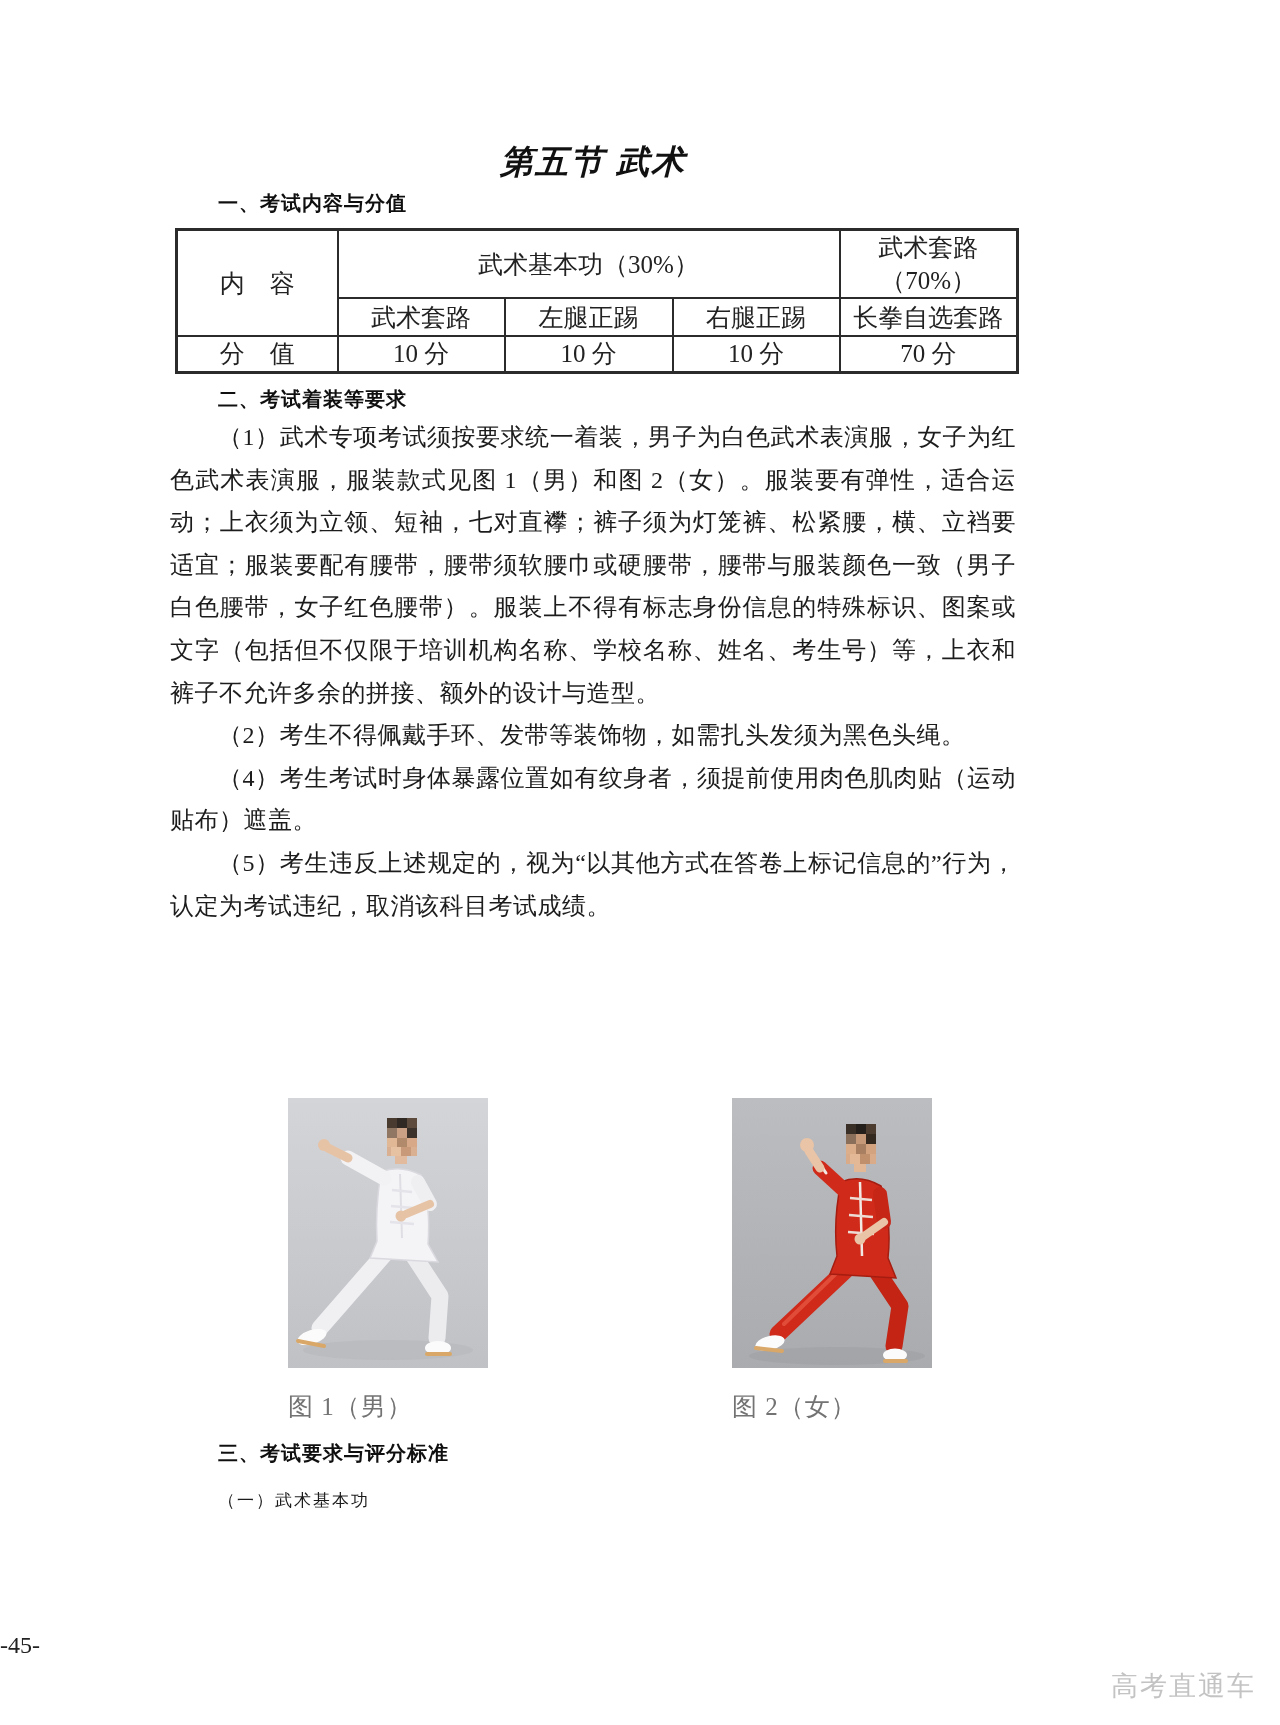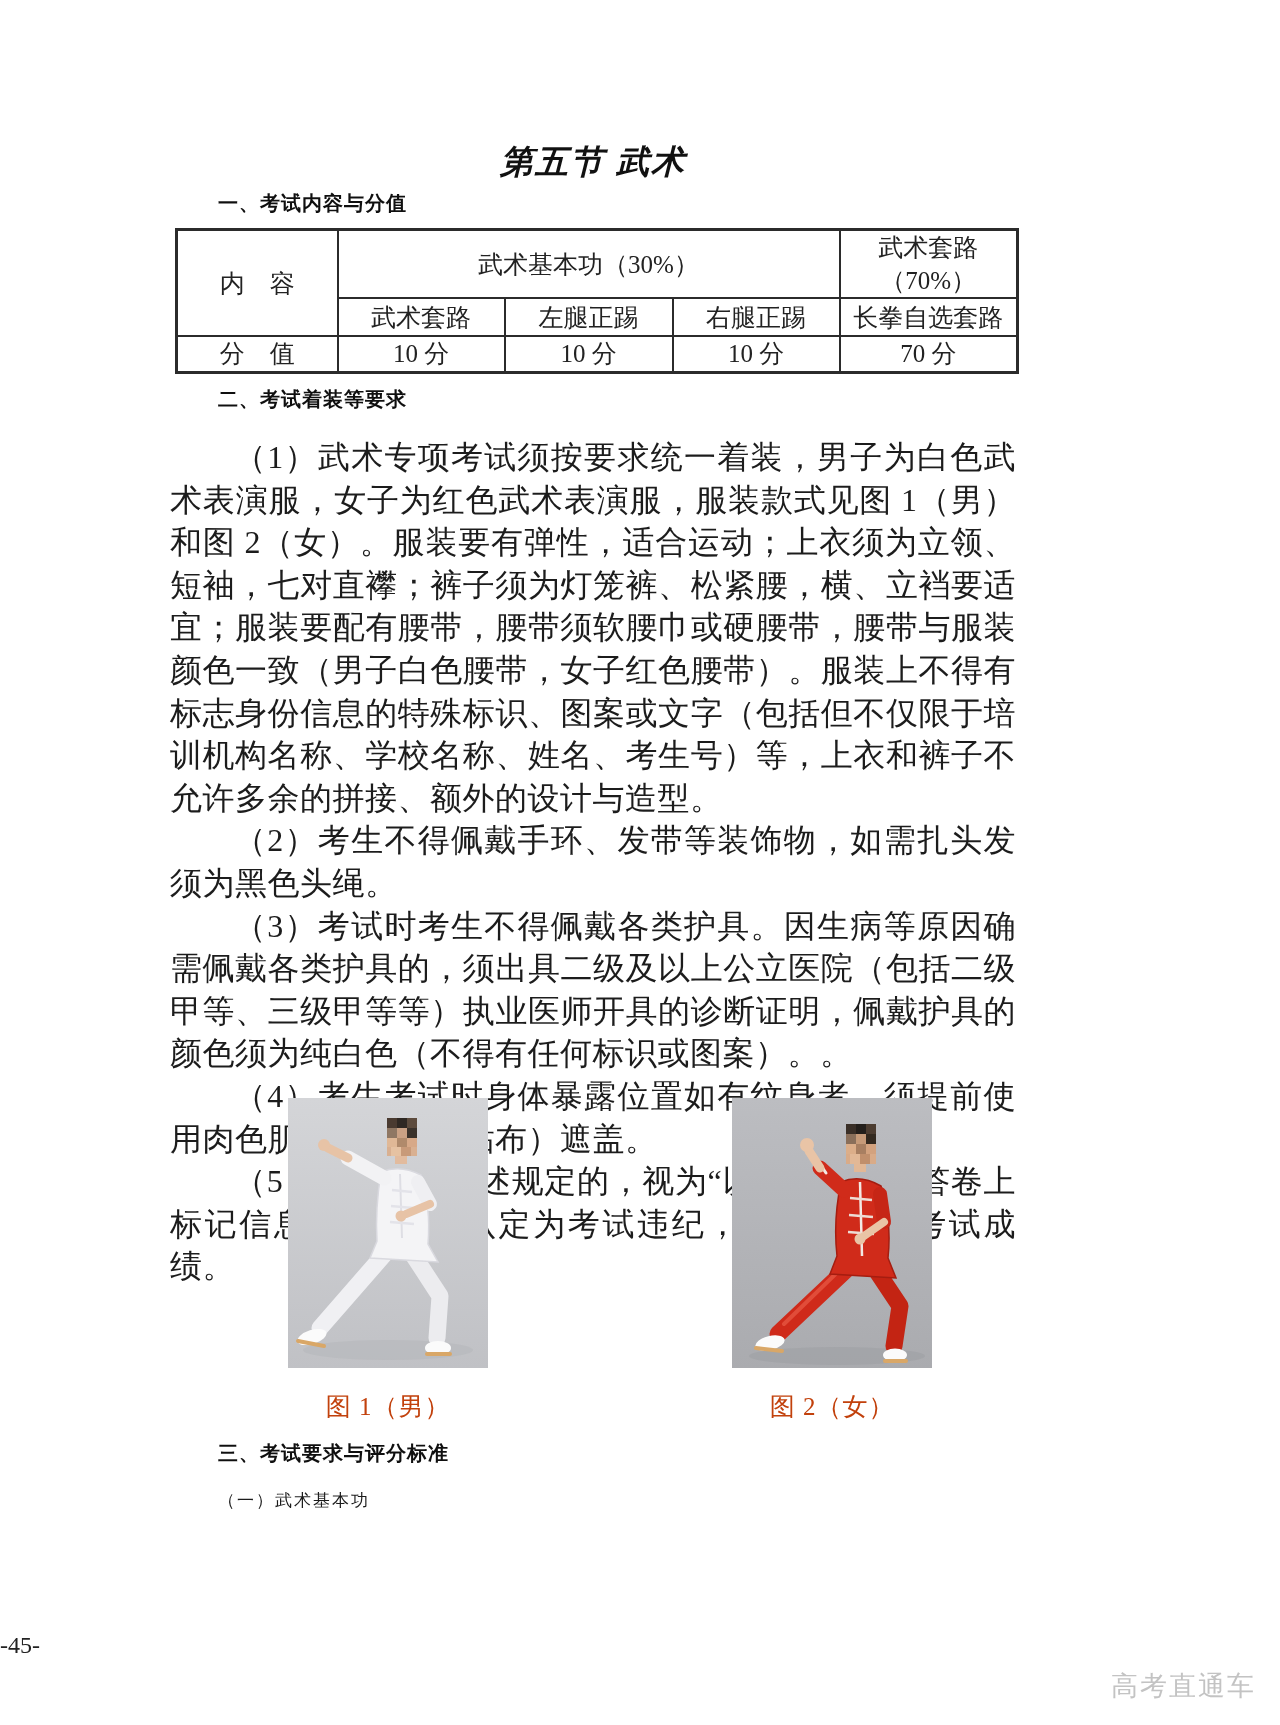--- a/index.html
+++ b/index.html
@@ -31,34 +31,34 @@
     position:absolute; left:175px; top:228px; width:841px;
     border-collapse:collapse; table-layout:fixed;
     font-size:25px; color:#222; text-align:center;
   }
   .score-table td { border:2px solid #2b2b2b; padding:0; vertical-align:middle; }
   .score-table { border:3px solid #2b2b2b; }
   .row-h1 { height:41px; }
   .row-h2 { height:38px; }
   .row-h3 { height:36px; }
   .body-text {
-    position:absolute; left:170px; top:436px; width:846px;
-    font-size:32px; line-height:42.6px; text-align:justify;
+    position:absolute; left:170px; top:416px; width:846px;
+    font-size:24px; line-height:42.6px; text-align:justify;
     color:#1c1c1c; letter-spacing:0.5px;
   }
   .body-text p { text-indent:2em; margin:0; }
   .photo {
     position:absolute; top:1098px; width:200px; height:270px;
   }
   .photo-left  { left:288px; }
   .photo-right { left:732px; }
   .photo svg { display:block; width:100%; height:100%; }
   .caption {
-    position:absolute; top:1390px; width:200px; text-align:center;
-    font-size:25px; color:#c2410c; letter-spacing:1px;
+    position:absolute; top:1390px; width:200px; text-align:left;
+    font-size:25px; color:#737373; letter-spacing:1px;
   }
   .caption-left  { left:288px; }
   .caption-right { left:732px; }
   .footer-pagenum {
     position:absolute; left:0; top:1632px; width:1180px;
     text-align:left; font-size:24px; color:#222;
   }
   .watermark {
     position:absolute; right:24px; top:1668px;
     font-family:"Liberation Sans","DejaVu Sans",sans-serif;
@@ -102,21 +102,20 @@
       <td>70 分</td>
     </tr>
   </tbody>
     </table>
 
   <div class="h-sans h2">二、考试着装等要求</div>
 
   <div class="body-text">
     <p>（1）武术专项考试须按要求统一着装，男子为白色武术表演服，女子为红色武术表演服，服装款式见图 1（男）和图 2（女）。服装要有弹性，适合运动；上衣须为立领、短袖，七对直襻；裤子须为灯笼裤、松紧腰，横、立裆要适宜；服装要配有腰带，腰带须软腰巾或硬腰带，腰带与服装颜色一致（男子白色腰带，女子红色腰带）。服装上不得有标志身份信息的特殊标识、图案或文字（包括但不仅限于培训机构名称、学校名称、姓名、考生号）等，上衣和裤子不允许多余的拼接、额外的设计与造型。</p>
     <p>（2）考生不得佩戴手环、发带等装饰物，如需扎头发须为黑色头绳。</p>
-    <p>（3）考试时考生不得佩戴各类护具。因生病等原因确需佩戴各类护具的，须出具二级及以上公立医院（包括二级甲等、三级甲等等）执业医师开具的诊断证明，佩戴护具的颜色须为纯白色（不得有任何标识或图案）。。</p>
     <p>（4）考生考试时身体暴露位置如有纹身者，须提前使用肉色肌肉贴（运动贴布）遮盖。</p>
     <p>（5）考生违反上述规定的，视为“以其他方式在答卷上标记信息的”行为，认定为考试违纪，取消该科目考试成绩。</p>
   </div>
 
   <div class="photo photo-left">
     <svg viewBox="0 0 200 270">
       <defs>
         <linearGradient id="bgL" x1="0" y1="0" x2="0" y2="1">
           <stop offset="0" stop-color="#d4d5d8"></stop>
             <stop offset="1" stop-color="#c0c1c5"></stop>

